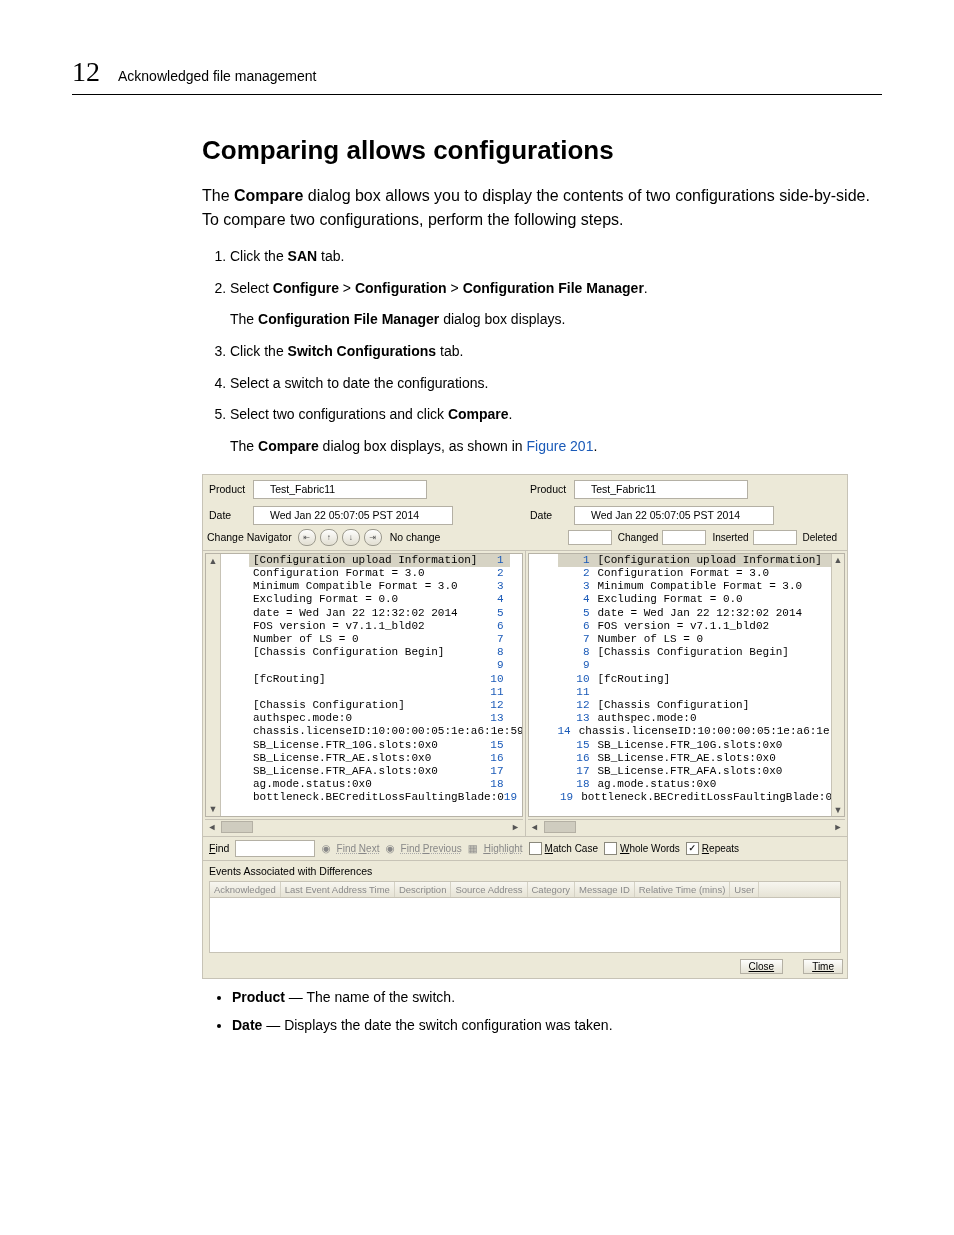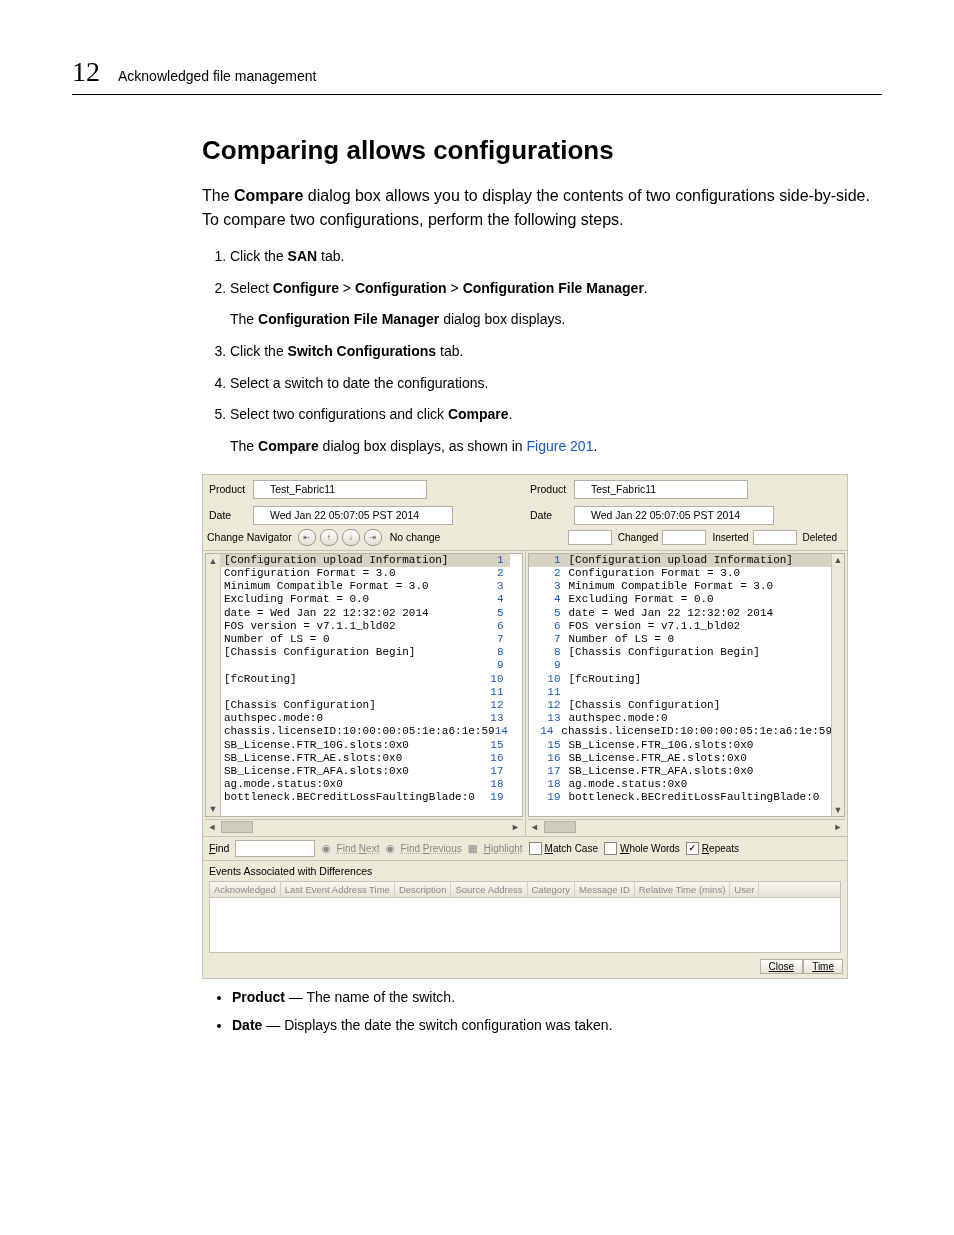--- a/index.html
+++ b/index.html
@@ -117,21 +117,21 @@
   }
   .pane + .pane { border-left: 1px solid #c7c3b6; }
   .codearea {
     height: 262px;
     overflow: hidden;
     background: #fff;
     position: relative;
     border: 1px solid #b7b3a7;
     margin: 2px;
   }
-  .coderows { position: absolute; inset: 0 12px 0 0; }
+  .coderows { position: absolute; inset: 0 12px 0 0; padding-left: 29px; }
   .vln-col {
     position: absolute; top: 0; bottom: 0; right: 0; width: 12px;
     background: #ece9d8; border-left: 1px solid #c7c3b6;
     display: flex; flex-direction: column; justify-content: space-between;
   }
   .vln-col .tri { font-size: 9px; color:#555; text-align:center; line-height:12px; }
   .codeline {
     display: flex;
     font-family: "Courier New", monospace;
     font-size: 11px;
@@ -187,21 +187,21 @@
     display: flex; flex-direction: column;
   }
   .evhead {
     display: flex;
     background: linear-gradient(#f7f6f0,#e6e3d5);
     border-bottom: 1px solid #c7c3b6;
     font-size: 9.5px; color: #8a8a8a;
   }
   .evcell { padding: 2px 4px; border-right: 1px solid #d5d2c5; white-space: nowrap; }
 
-  .btnbar { display:flex; justify-content:flex-end; gap: 0; padding: 2px 4px 4px 16px; }
+  .btnbar { display:flex; justify-content:flex-end; gap: 20px; padding: 2px 4px 4px 16px; }
   .wbtn { border: 1px solid #b4b0a4; background: linear-gradient(#fdfdfc,#e6e3d5); padding: 1px 8px; font-size: 10px; text-decoration: underline; }
 
   .fig-caption {
     font-size: 13px; margin: 10px 0 16px 0;
   }
   .fig-caption .fc-lbl { font-weight: 700; margin-right: 12px; }
 </style>
 </head>
 <body>
 

